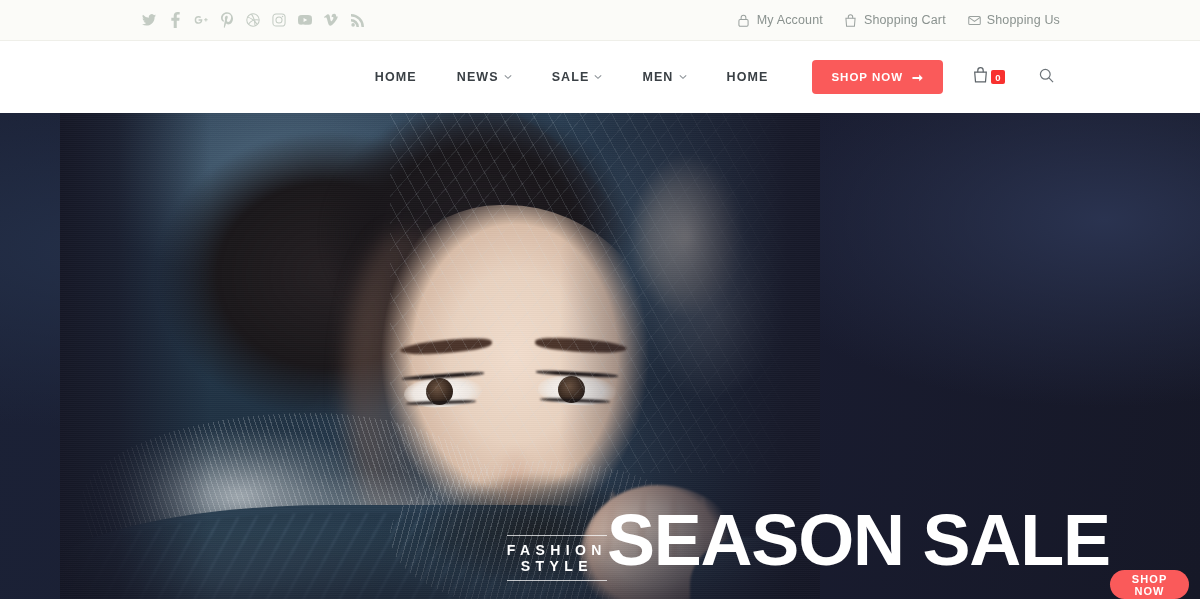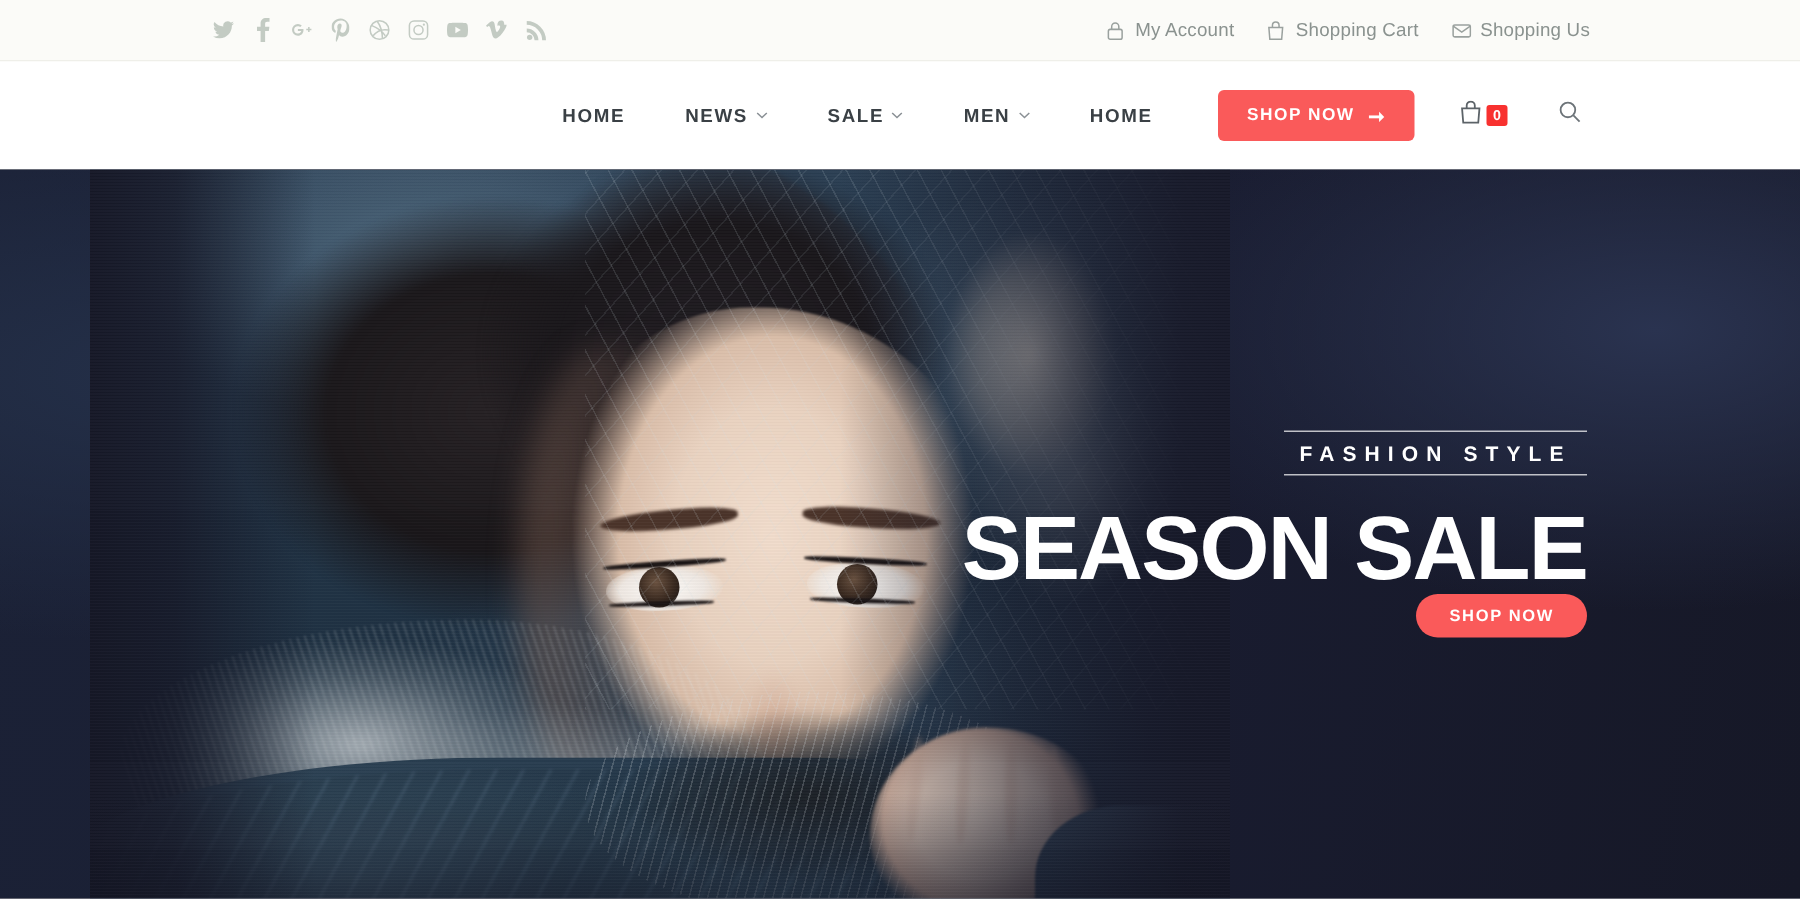--- a/index.html
+++ b/index.html
@@ -317,21 +317,21 @@
   }
 
   
   .hero-content{
     position:absolute;
     right:142px;
     top:0;
     height:100%;
     width:420px;
     display:flex;
-    flex-direction:column;
+    flex-direction:row;
     align-items:flex-end;
     justify-content:center;
     text-align:right;
     z-index:5;
   }
   .eyebrow-wrap{
     border-top:1px solid rgba(255,255,255,.72);
     border-bottom:1px solid rgba(255,255,255,.72);
     padding:6px 0 6px 0;
     width:202px;
@@ -339,24 +339,25 @@
   }
   .eyebrow{
     color:#fff;
     font-size:14px;
     font-weight:bold;
     letter-spacing:5.4px;
     text-align:center;
   }
   .hero-title{
     color:#fff;
-    font-size:60px;
+    font-size:72px;
     font-weight:bold;
     letter-spacing:-1.2px;
     line-height:1.02;
+    margin-bottom:22px;
     white-space:nowrap;
   }
   .hero-sub{
     color:#e6eaef;
     font-size:13.5px;
     line-height:1.78;
     max-width:360px;
     margin-bottom:26px;
   }
   .hero-cta{

